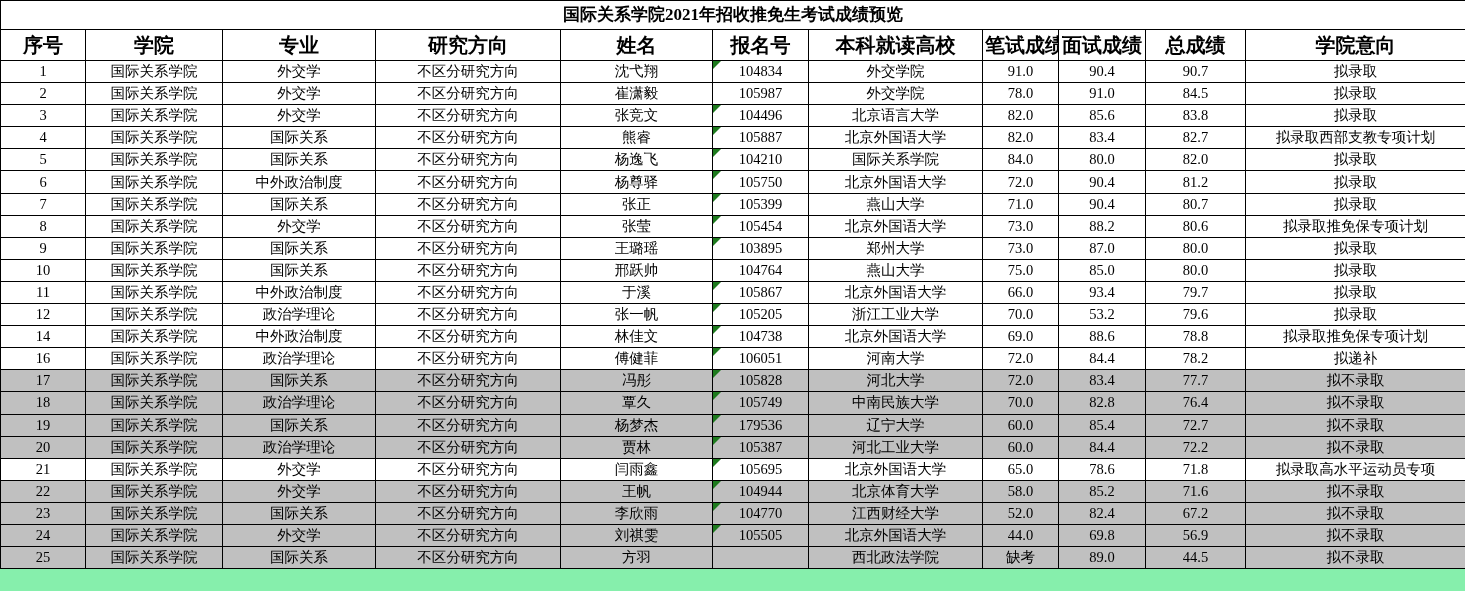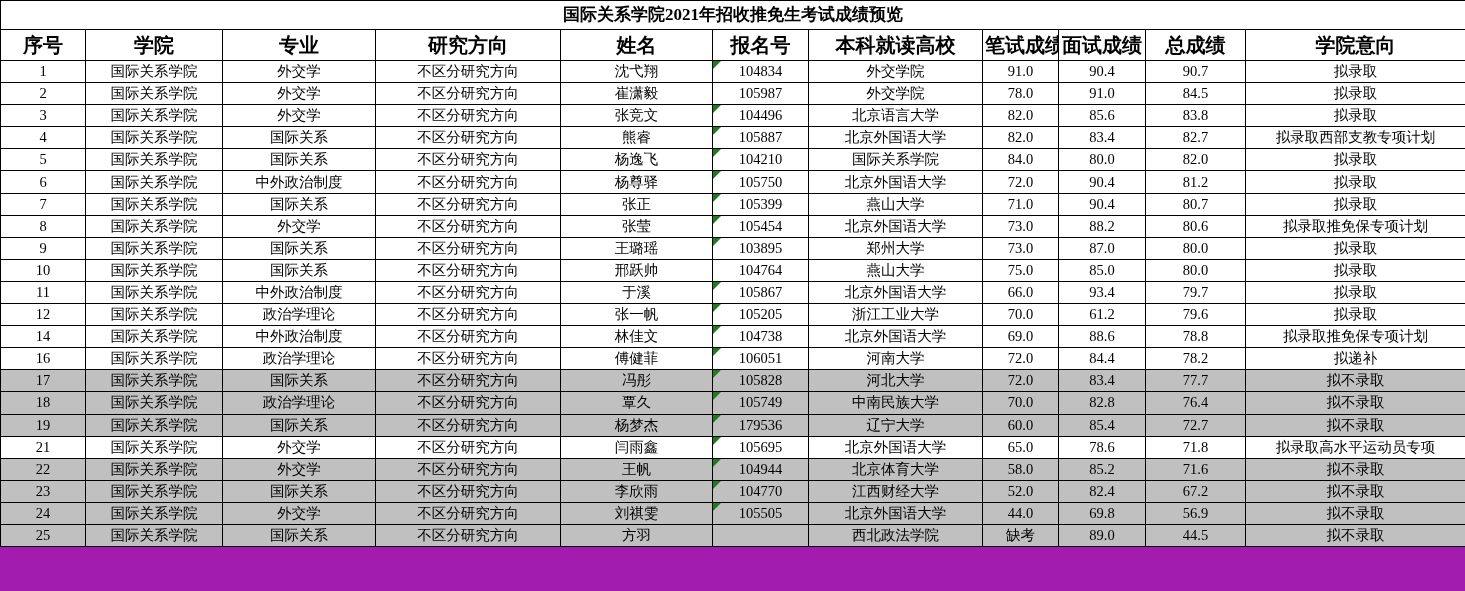--- a/index.html
+++ b/index.html
@@ -1,19 +1,19 @@
 <!DOCTYPE html>
 <html><head>
 <meta charset="utf-8">
 <style>
   html,body{margin:0;padding:0;background:#ffffff;}
   .sheet{
     width:1465px;height:591px;overflow:hidden;
     font-family:"Liberation Serif","DejaVu Serif",serif;
-    color:#000;background:#a21caf;
+    color:#000;background:#86efac;
   }
   table.score-table{
     border-collapse:collapse;table-layout:fixed;width:1465px;
   }
   .score-table td,.score-table th{
     border:1px solid #000;
     overflow:hidden;white-space:nowrap;
     height:21.1px;line-height:21px;
     font-size:14.5px;font-weight:normal;
     padding:0 2px;text-align:center;vertical-align:middle;
@@ -255,21 +255,21 @@
     <td class="al">国际关系学院</td>
     <td class="al">政治学理论</td>
     <td class="al">不区分研究方向</td>
     <td class="al">张一帆</td>
     <td class="regno-cell">
       <i class="tri"></i>
       <span class="txt">105205</span>
     </td>
     <td class="al">浙江工业大学</td>
     <td>70.0</td>
-    <td>61.2</td>
+    <td>53.2</td>
     <td>79.6</td>
     <td>拟录取</td>
   </tr>
         <tr class="data-row">
     <td class="seq">14</td>
     <td class="al">国际关系学院</td>
     <td class="al">中外政治制度</td>
     <td class="al">不区分研究方向</td>
     <td class="al">林佳文</td>
     <td class="regno-cell">
@@ -339,20 +339,36 @@
     <td class="regno-cell">
       <i class="tri"></i>
       <span class="txt">179536</span>
     </td>
     <td class="al">辽宁大学</td>
     <td>60.0</td>
     <td>85.4</td>
     <td>72.7</td>
     <td>拟不录取</td>
   </tr>
+        <tr class="data-row hl">
+    <td class="seq">20</td>
+    <td class="al">国际关系学院</td>
+    <td class="al">政治学理论</td>
+    <td class="al">不区分研究方向</td>
+    <td class="al">贾林</td>
+    <td class="regno-cell">
+      <i class="tri"></i>
+      <span class="txt">105387</span>
+    </td>
+    <td class="al">河北工业大学</td>
+    <td>60.0</td>
+    <td>84.4</td>
+    <td>72.2</td>
+    <td>拟不录取</td>
+  </tr>
         <tr class="data-row">
     <td class="seq">21</td>
     <td class="al">国际关系学院</td>
     <td class="al">外交学</td>
     <td class="al">不区分研究方向</td>
     <td class="al">闫雨鑫</td>
     <td class="regno-cell">
       <i class="tri"></i>
       <span class="txt">105695</span>
     </td>

